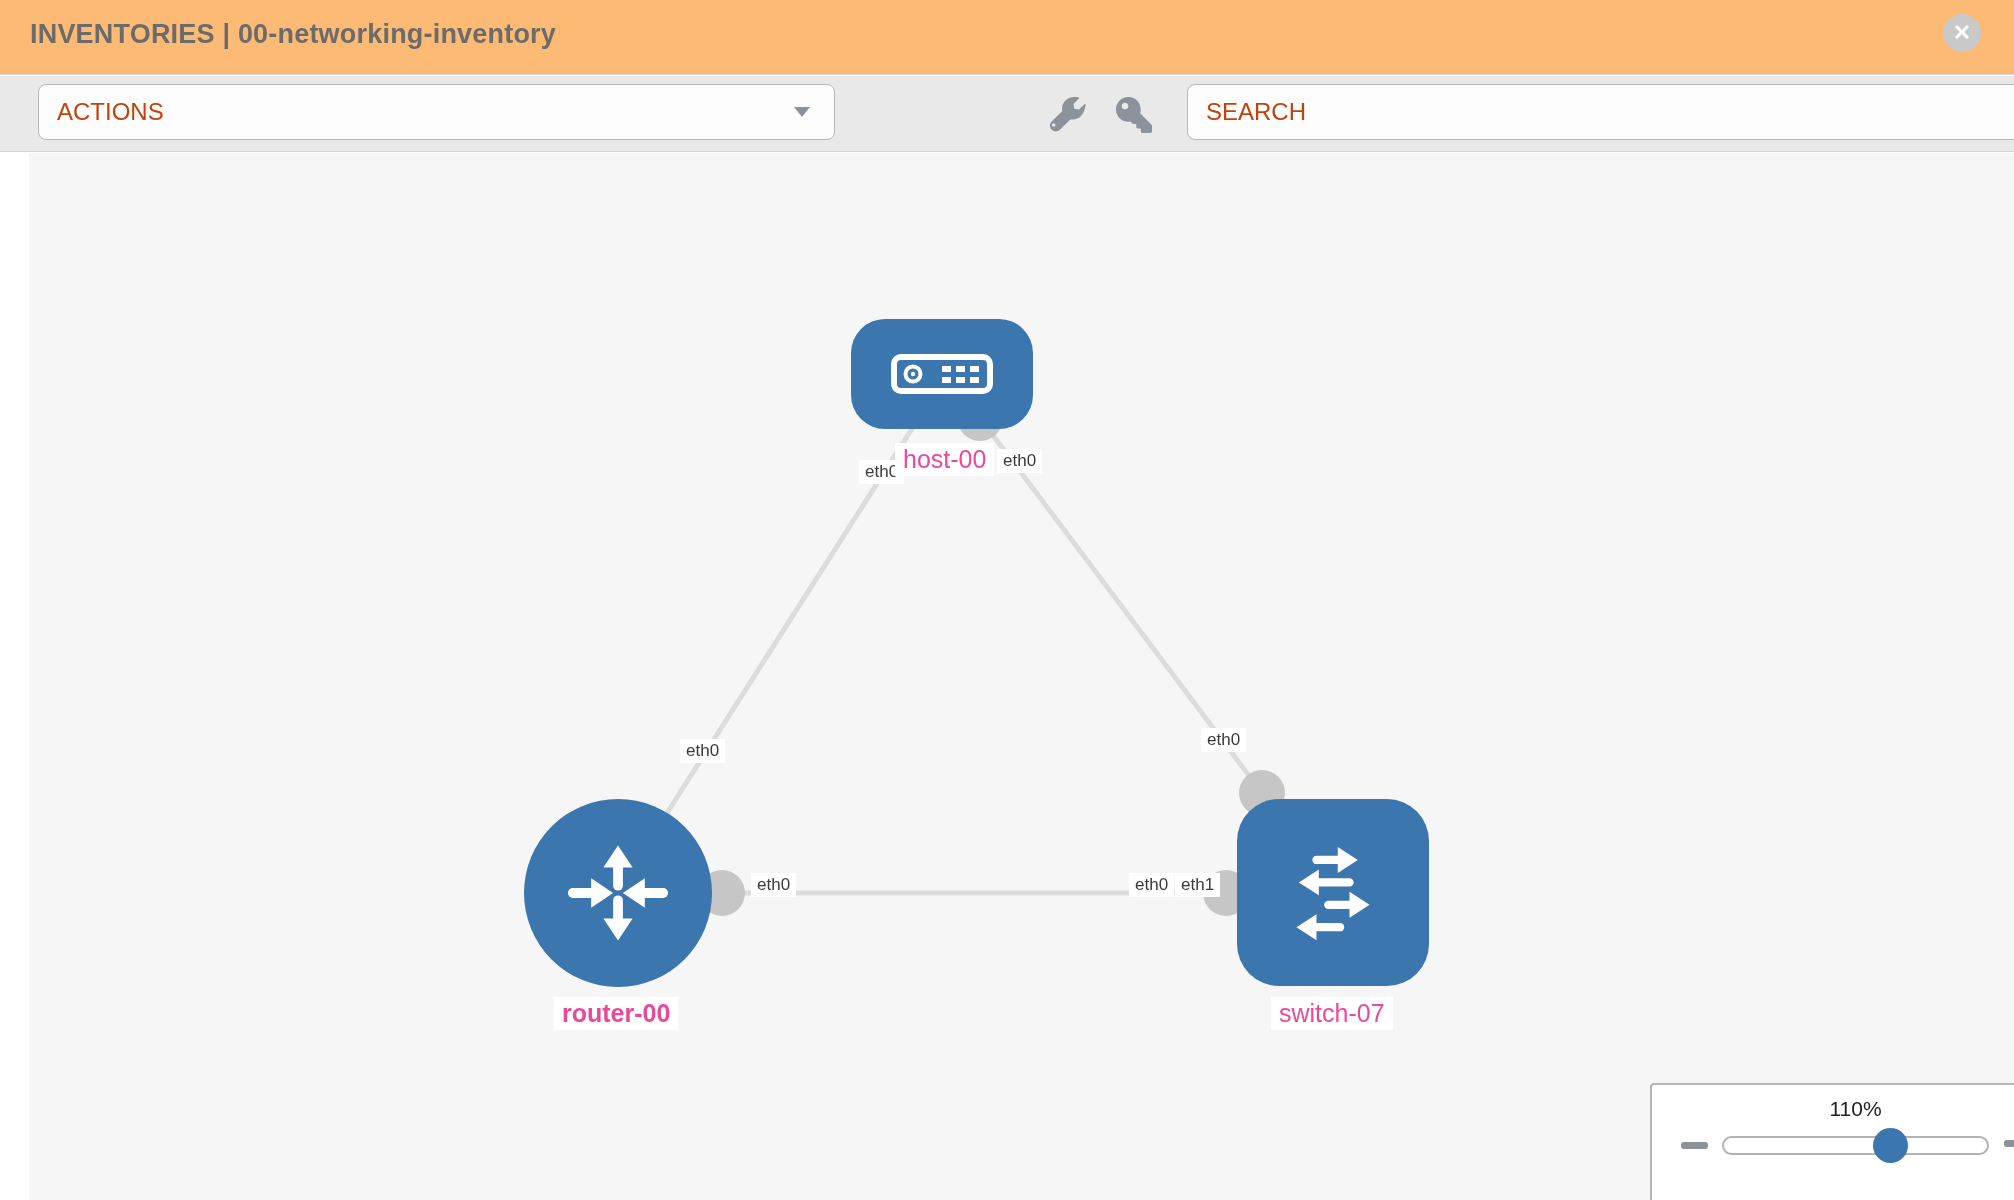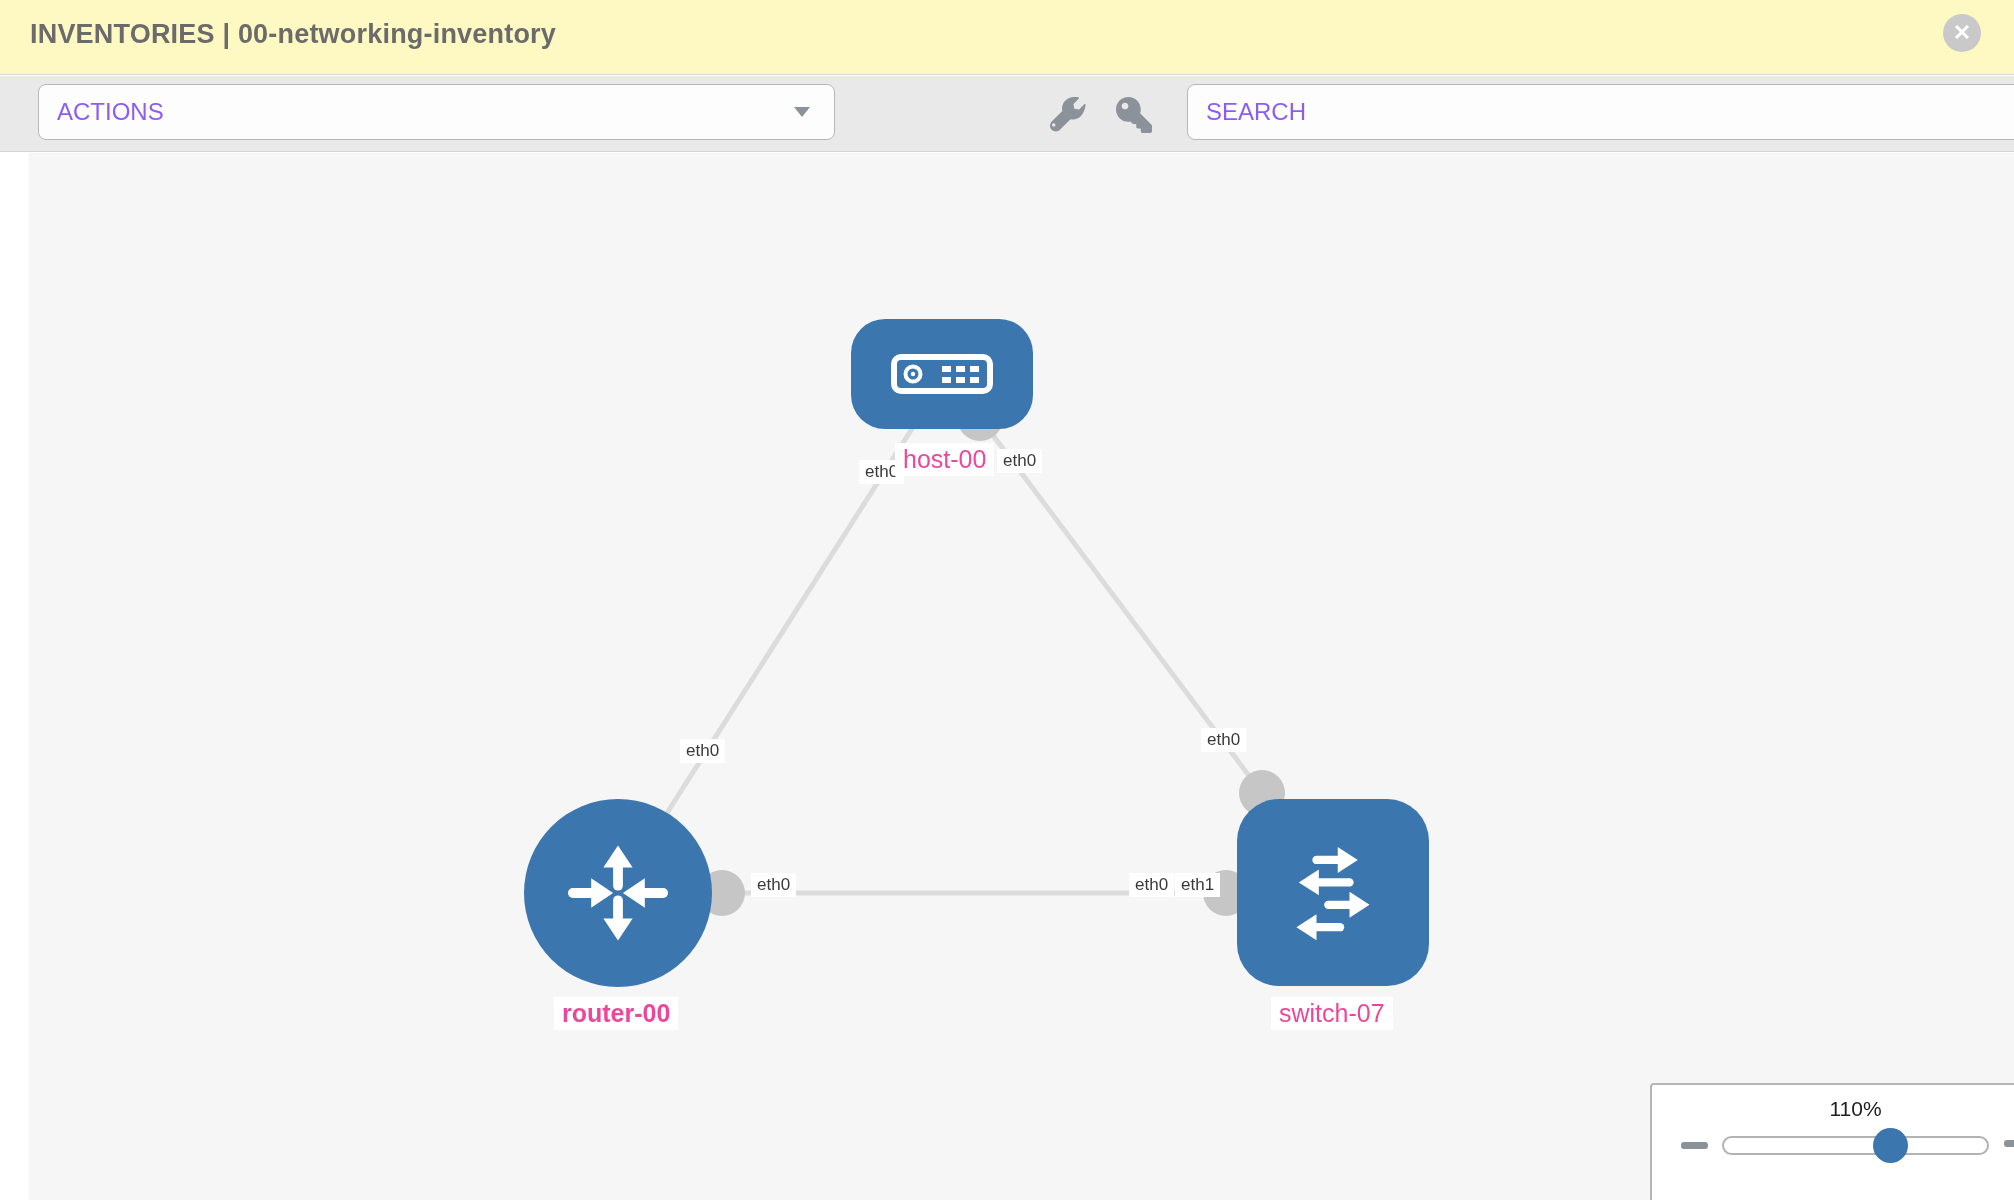--- a/index.html
+++ b/index.html
@@ -1,37 +1,37 @@
 <!DOCTYPE html>
 <html><head>
 <meta charset="utf-8">
 <style>
   * { margin:0; padding:0; box-sizing:border-box; }
   html,body { width:2014px; height:1200px; overflow:hidden;
     font-family:"Liberation Sans", sans-serif; background:#ffffff; }
 
   
   .header { position:absolute; left:0; top:0; width:2014px; height:75px;
-    background:#fef9c3; border-bottom:1px solid #d6d6d6; }
+    background:#fdba74; border-bottom:1px solid #d6d6d6; }
   .header-title { position:absolute; left:30px; top:19px; font-size:27px;
     font-weight:bold; color:#6b6b6b; letter-spacing:0.2px; }
   .close-btn { position:absolute; left:1943px; top:14px; width:38px; height:38px;
     border-radius:50%; background:#c9c9c9; cursor:pointer;
     display:flex; align-items:center; justify-content:center; }
   .close-x { color:#ffffff; font-size:22px; font-weight:bold; line-height:1; }
 
   
   .toolbar { position:absolute; left:0; top:76px; width:2014px; height:76px;
     background:#e9e9e9; border-bottom:1px solid #d4d4d4; }
   .select-box { position:absolute; top:8px; height:56px; background:#fdfdfd;
     border:1px solid #b7b7b7; border-radius:8px; display:flex;
     align-items:center; padding:0 24px 0 18px; cursor:pointer; }
   .select-box.actions { left:38px; width:797px; }
   .select-box.search  { left:1187px; width:934px; }
-  .select-label { font-size:24px; color:#8b5cf6; flex:1; }
+  .select-label { font-size:24px; color:#c2410c; flex:1; }
   .select-caret { width:0; height:0; border-left:8px solid transparent;
     border-right:8px solid transparent; border-top:10px solid #8b9299; }
   .tool-icon { position:absolute; top:21px; width:36px; height:36px; cursor:pointer; }
   .tool-icon svg { width:100%; height:100%; fill:#8b9299; }
   .tool-icon.wrench { left:1050px; }
   .tool-icon.key    { left:1116px; }
 
   
   .canvas { position:absolute; left:0; top:153px; width:2014px; height:1047px;
     background:#f6f6f6;margin-left:29px; }

